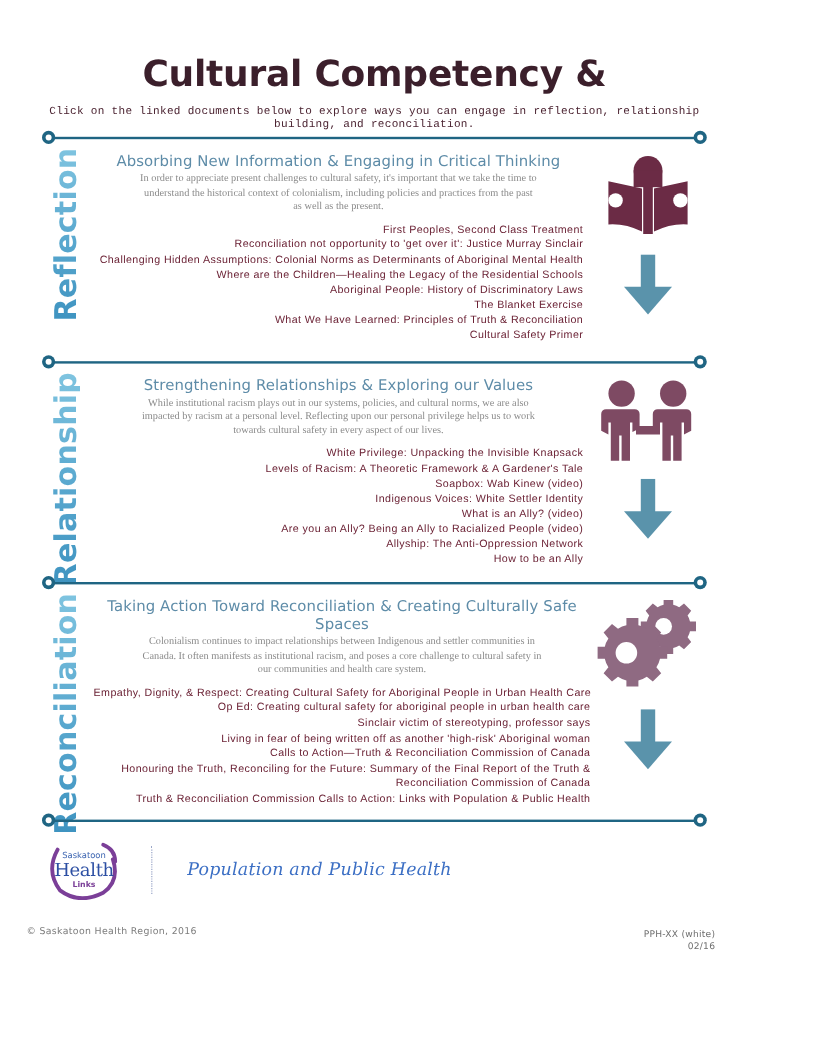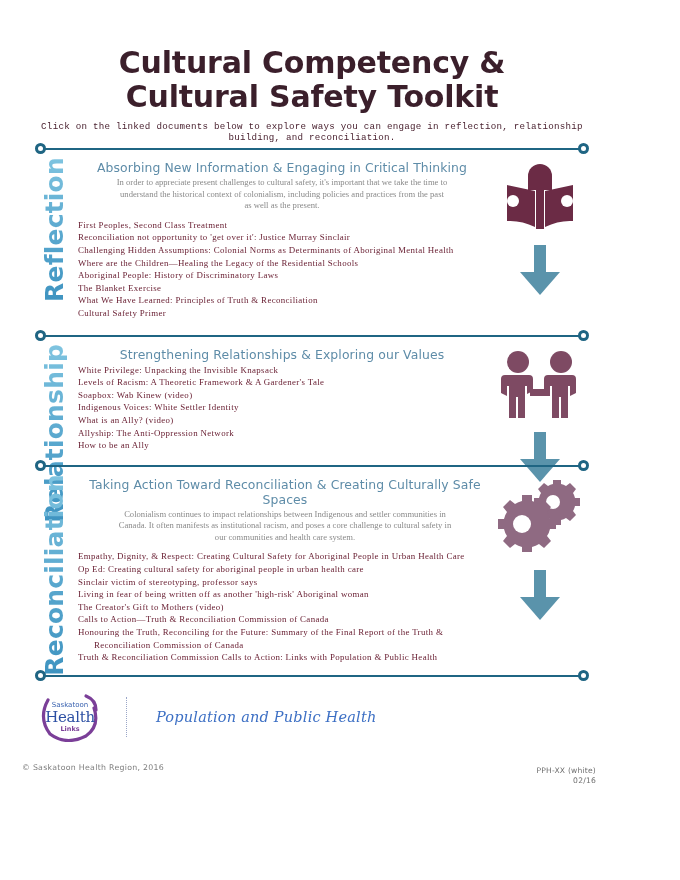--- a/index.html
+++ b/index.html
@@ -93,26 +93,27 @@
     text-align:center;
     font-family:Liberation Serif, serif;
     font-size:8.6px;
     line-height:11.6px;
     color:#8a8a8a;
     padding:0 38px;
     margin-bottom:7px;
   }
   .link-list{list-style:none;margin:0;padding:0;}
   .link-list li{
-    font-family:Liberation Serif, serif;
+    font-family:Liberation Sans, sans-serif;
     font-size:8.9px;
     line-height:12.6px;
     color:#6B2235;
     letter-spacing:.35px;
     white-space:nowrap;
+    text-align:right;
   }
   .link-list li .cont{display:block;padding-left:16px;}
 
   
   .icon-col{
     position:absolute;
     right:0px;
     top:6px;
     width:96px;
     text-align:center;
@@ -149,21 +150,20 @@
     font-size:7.6px;color:#6f6f6f;line-height:10px;letter-spacing:.2px;
   }
 </style>
 </head>
 <body>
 
 <div class="page">
 
   <div class="title-block">
     <div class="title-line">Cultural Competency &amp;</div>
-    <div class="title-line">Cultural Safety Toolkit</div>
   </div>
   <div class="intro">Click on the linked documents below to explore ways you can engage in reflection, relationship building, and reconciliation.</div>
 
   <div class="rail">
     <div class="bar"></div>
     <div class="knob left"></div>
     <div class="knob right"></div>
   </div>
 
   <div class="section">
@@ -228,26 +228,28 @@
         <div class="arrow-dn">
           <svg width="46" height="52" viewBox="0 0 46 52">
             <rect x="17" y="0" width="12" height="32" fill="#5A93AB"></rect>
             <path d="M3 27 L23 50 L43 27 Z" fill="#5A93AB"></path>
           </svg>
         </div>
       </div>
 
       <div class="sec-body">
         <div class="sec-head">Strengthening Relationships &amp; Exploring our Values</div>
+        <div class="sec-desc">While institutional racism plays out in our systems, policies, and cultural norms, we are also impacted by racism at a personal level. Reflecting upon our personal privilege helps us to work towards cultural safety in every aspect of our lives.</div>
         <ul class="link-list">
           <li><span>White Privilege: Unpacking the Invisible Knapsack</span></li>
           <li><span>Levels of Racism: A Theoretic Framework &amp; A Gardener's Tale</span></li>
           <li><span>Soapbox: Wab Kinew (video)</span></li>
           <li><span>Indigenous Voices: White Settler Identity</span></li>
           <li><span>What is an Ally? (video)</span></li>
+          <li><span>Are you an Ally? Being an Ally to Racialized People (video)</span></li>
           <li><span>Allyship: The Anti-Oppression Network</span></li>
           <li><span>How to be an Ally</span></li>
         </ul>
       </div>
     </div>
   </div>
 
   <div class="rail" style="margin-top:6px;">
     <div class="bar"></div>
     <div class="knob left"></div>
@@ -280,21 +282,20 @@
       </div>
 
       <div class="sec-body" style="margin-right:96px;">
         <div class="sec-head">Taking Action Toward Reconciliation &amp; Creating Culturally Safe Spaces</div>
         <div class="sec-desc">Colonialism continues to impact relationships between Indigenous and settler communities in Canada. It often manifests as institutional racism, and poses a core challenge to cultural safety in our communities and health care system.</div>
         <ul class="link-list" style="margin-top:6px;">
           <li><span>Empathy, Dignity, &amp; Respect: Creating Cultural Safety for Aboriginal People in Urban Health Care</span></li>
           <li><span>Op Ed: Creating cultural safety for aboriginal people in urban health care</span></li>
           <li><span>Sinclair victim of stereotyping, professor says</span></li>
           <li><span>Living in fear of being written off as another 'high-risk' Aboriginal woman</span></li>
-          <li><span>The Creator's Gift to Mothers (video)</span></li>
           <li><span>Calls to Action—Truth &amp; Reconciliation Commission of Canada</span></li>
           <li><span>Honouring the Truth, Reconciling for the Future: Summary of the Final Report of the Truth &amp;</span></li>
           <li>
               <span class="cont">Reconciliation Commission of Canada</span>
             </li>
           <li><span>Truth &amp; Reconciliation Commission Calls to Action: Links with Population &amp; Public Health</span></li>
         </ul>
       </div>
     </div>
   </div>

